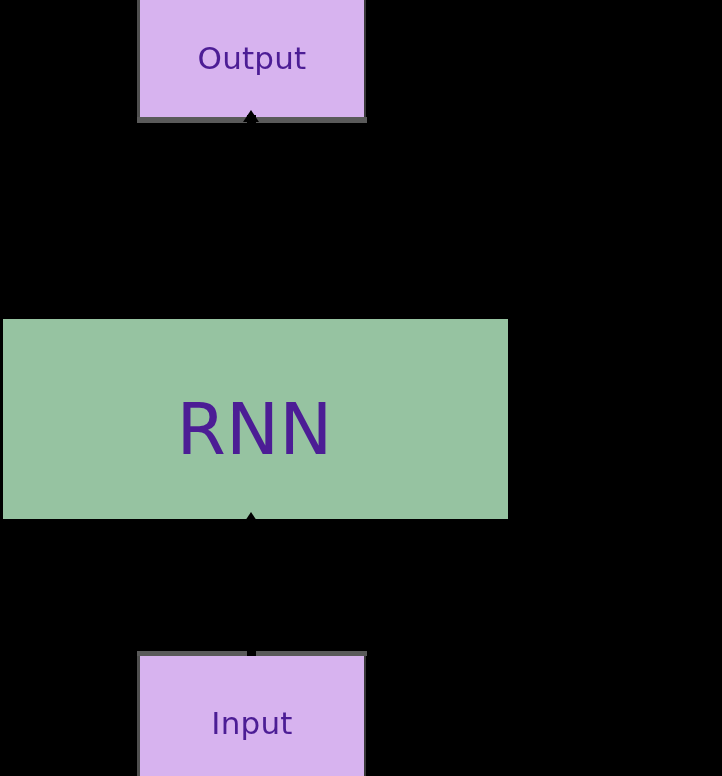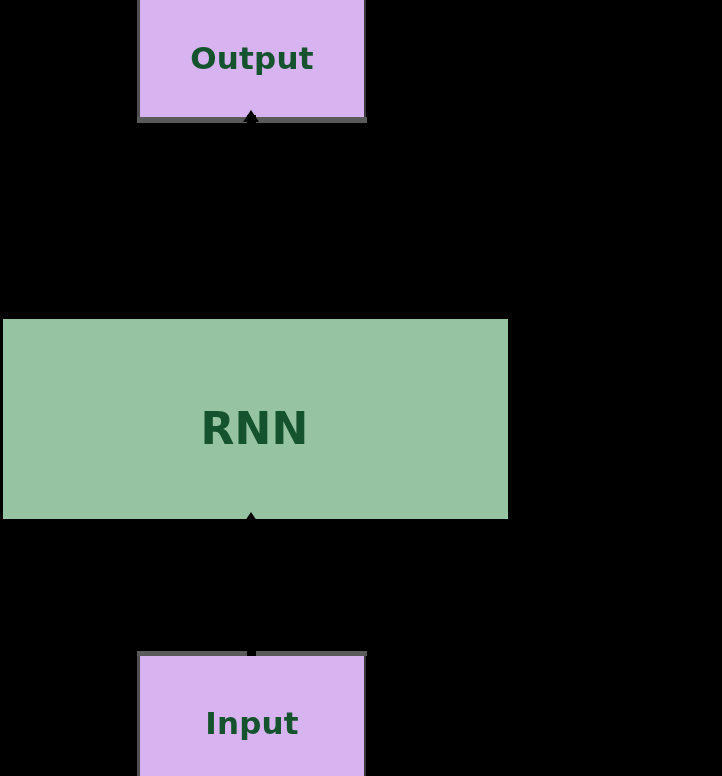--- a/index.html
+++ b/index.html
@@ -18,22 +18,22 @@
     overflow: hidden;
   }
   .node {
     position: absolute;
     box-sizing: border-box;
     display: flex;
     align-items: center;
     justify-content: center;
   }
   .node-label {
-    font-weight: bold;
-    color: #14532d;
+    font-weight: normal;
+    color: #4c1d95;
     letter-spacing: 0.2px;
     line-height: 1;
     white-space: nowrap;
   }
 
   
   #node-output {
     left: 137px;
     top: -14px;
     width: 229px;
@@ -60,21 +60,21 @@
 
   
   #node-rnn {
     left: 3px;
     top: 319px;
     width: 505px;
     height: 200px;
     background: #96c3a1;
   }
   #node-rnn .node-label {
-    font-size: 44px;
+    font-size: 71px;
     position: relative;
     left: -1px;
     margin-top: 20px;
   }
 
   
   #node-input {
     left: 137px;
     top: 656px;
     width: 229px;

